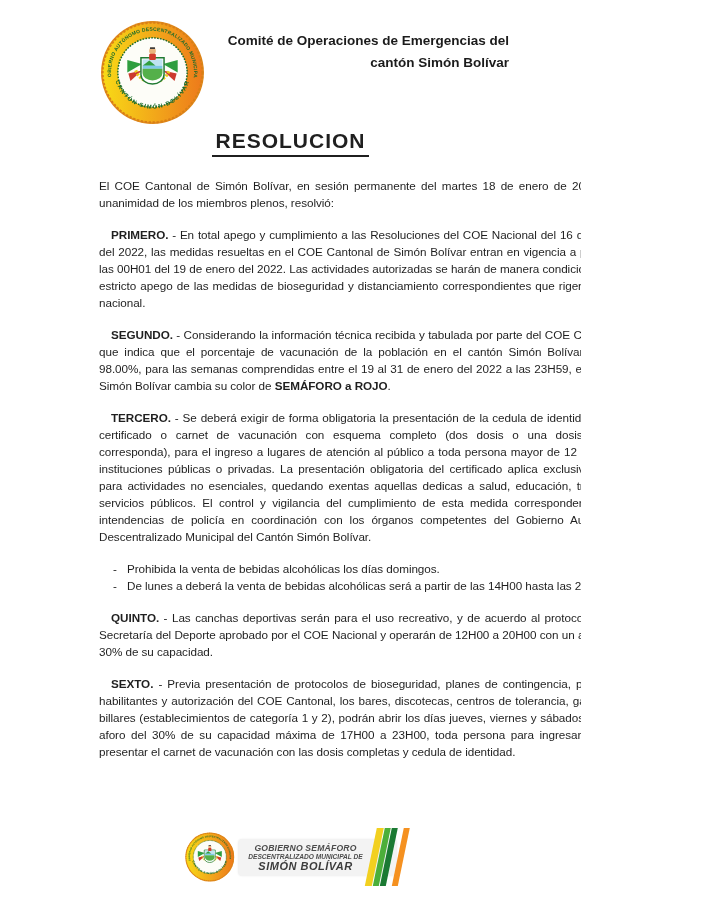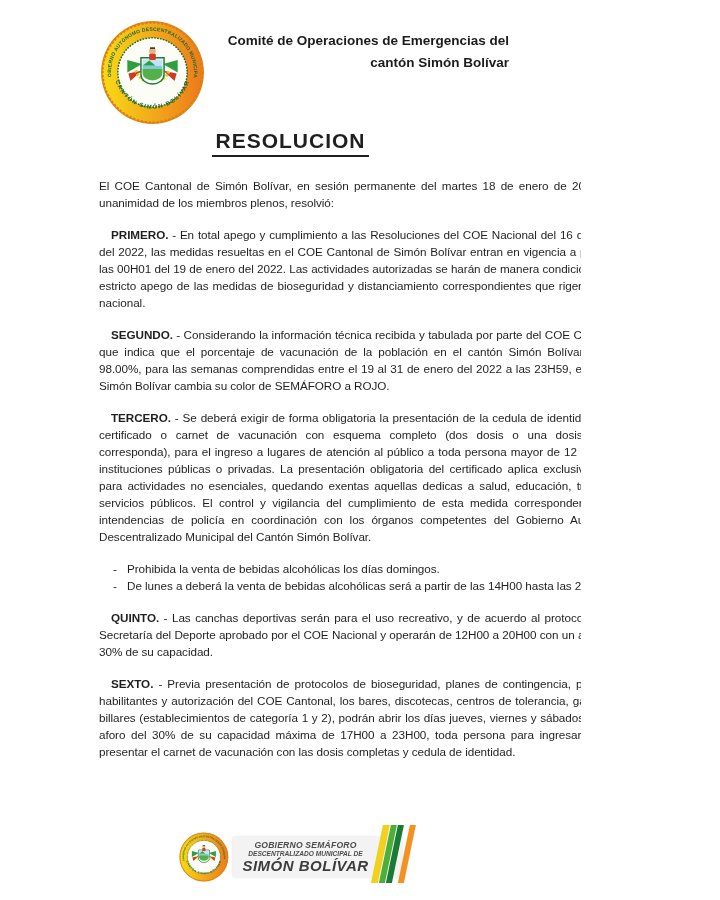--- a/index.html
+++ b/index.html
@@ -21,37 +21,37 @@
     border-bottom:2.5px solid #1f1f1f; padding:0 3px 2px 3px;text-align:center;
   }
   
   .content {
     position:absolute; top:177px; left:99px; width:524px;
     font-size:11.7px; line-height:17px; text-align:justify; letter-spacing:-0.05px;
   }
   .para { margin:0 0 15px 0; }
   .nomargin { margin:0; }
   .label { font-weight:700;padding-left:12px; }
-  .bold { font-weight:400; }
+  .bold { font-weight:700; }
   .bullet { display:flex; padding-left:14px; }
   .bullet .dash { width:14px; flex:none; }
   .bullet .btxt { flex:1; }
   
   .footer {
     position:absolute; bottom:18px; left:50%; transform:translateX(-50%);
     display:flex; align-items:center;
   }
   .footer-seal { width:50px; height:50px; flex:none; position:relative; z-index:2; }
   .banner {
     position:relative; margin-left:4px; background:#f3f3f3; border-radius:4px;
     padding:4px 34px 4px 10px; text-align:center; box-shadow:0 0 2px rgba(0,0,0,0.08);
   }
   .bl1 { font-size:8.6px; font-weight:700; font-style:italic; color:#4b4b4b; letter-spacing:0.2px; white-space:nowrap; }
   .bl2 { font-size:6.6px; font-weight:700; font-style:italic; color:#4b4b4b; white-space:nowrap; }
-  .bl3 { font-size:15px; font-weight:700; font-style:italic; color:#3c3c3c; letter-spacing:0.5px; white-space:nowrap; }
+  .bl3 { font-size:11px; font-weight:700; font-style:italic; color:#3c3c3c; letter-spacing:0.5px; white-space:nowrap; }
   .stripes { position:absolute; right:-14px; top:-11px; width:48px; height:58px; }
   .defs-svg { position:absolute; width:0; height:0; }
 </style>
 </head>
 <body>
 
 <div class="page">
 
   <svg class="defs-svg" aria-hidden="true">
     <defs>

